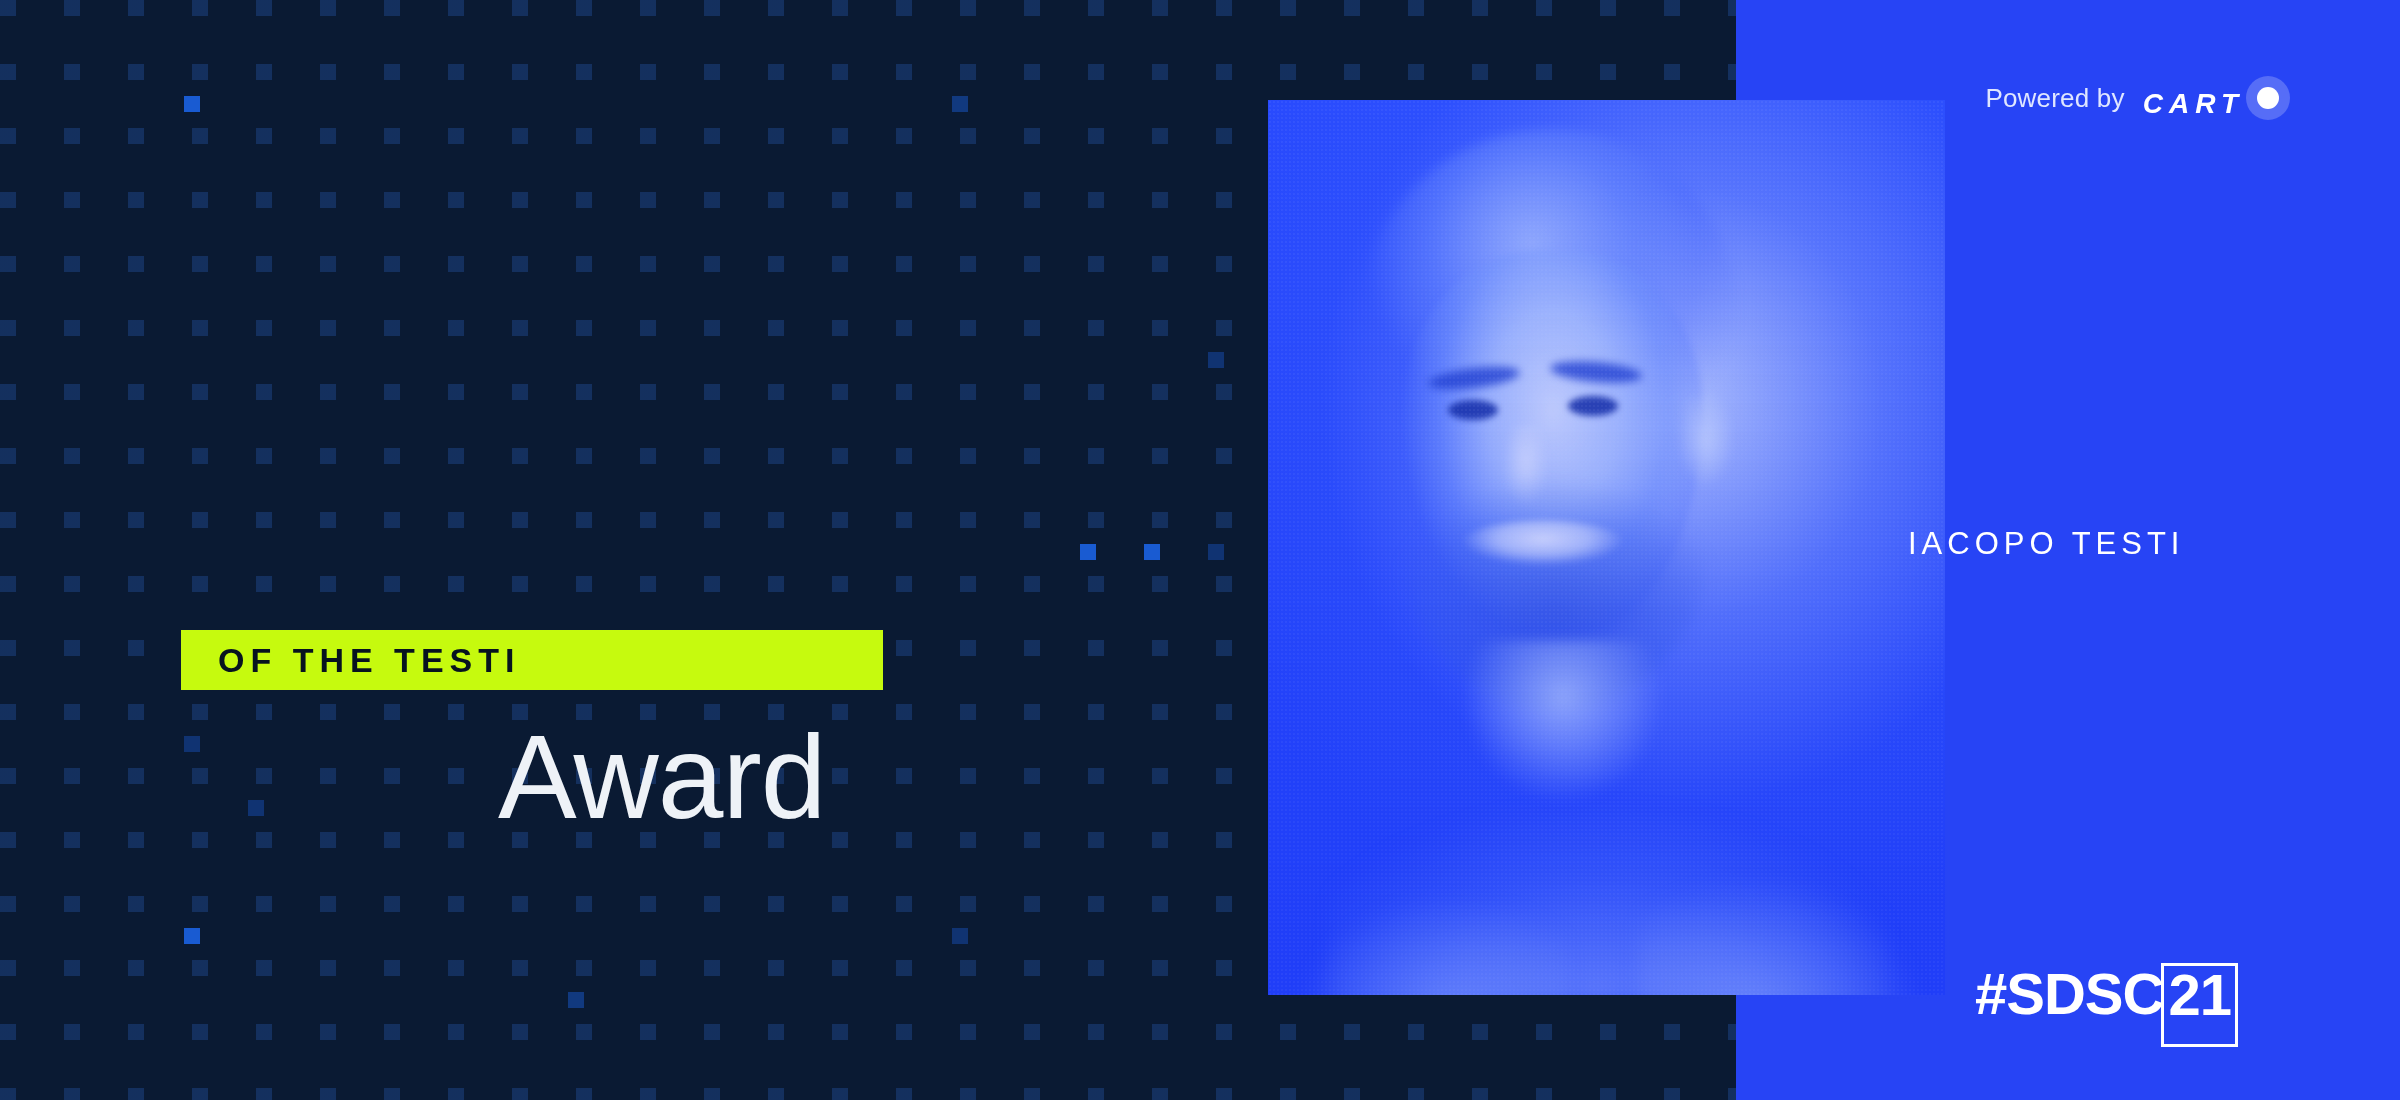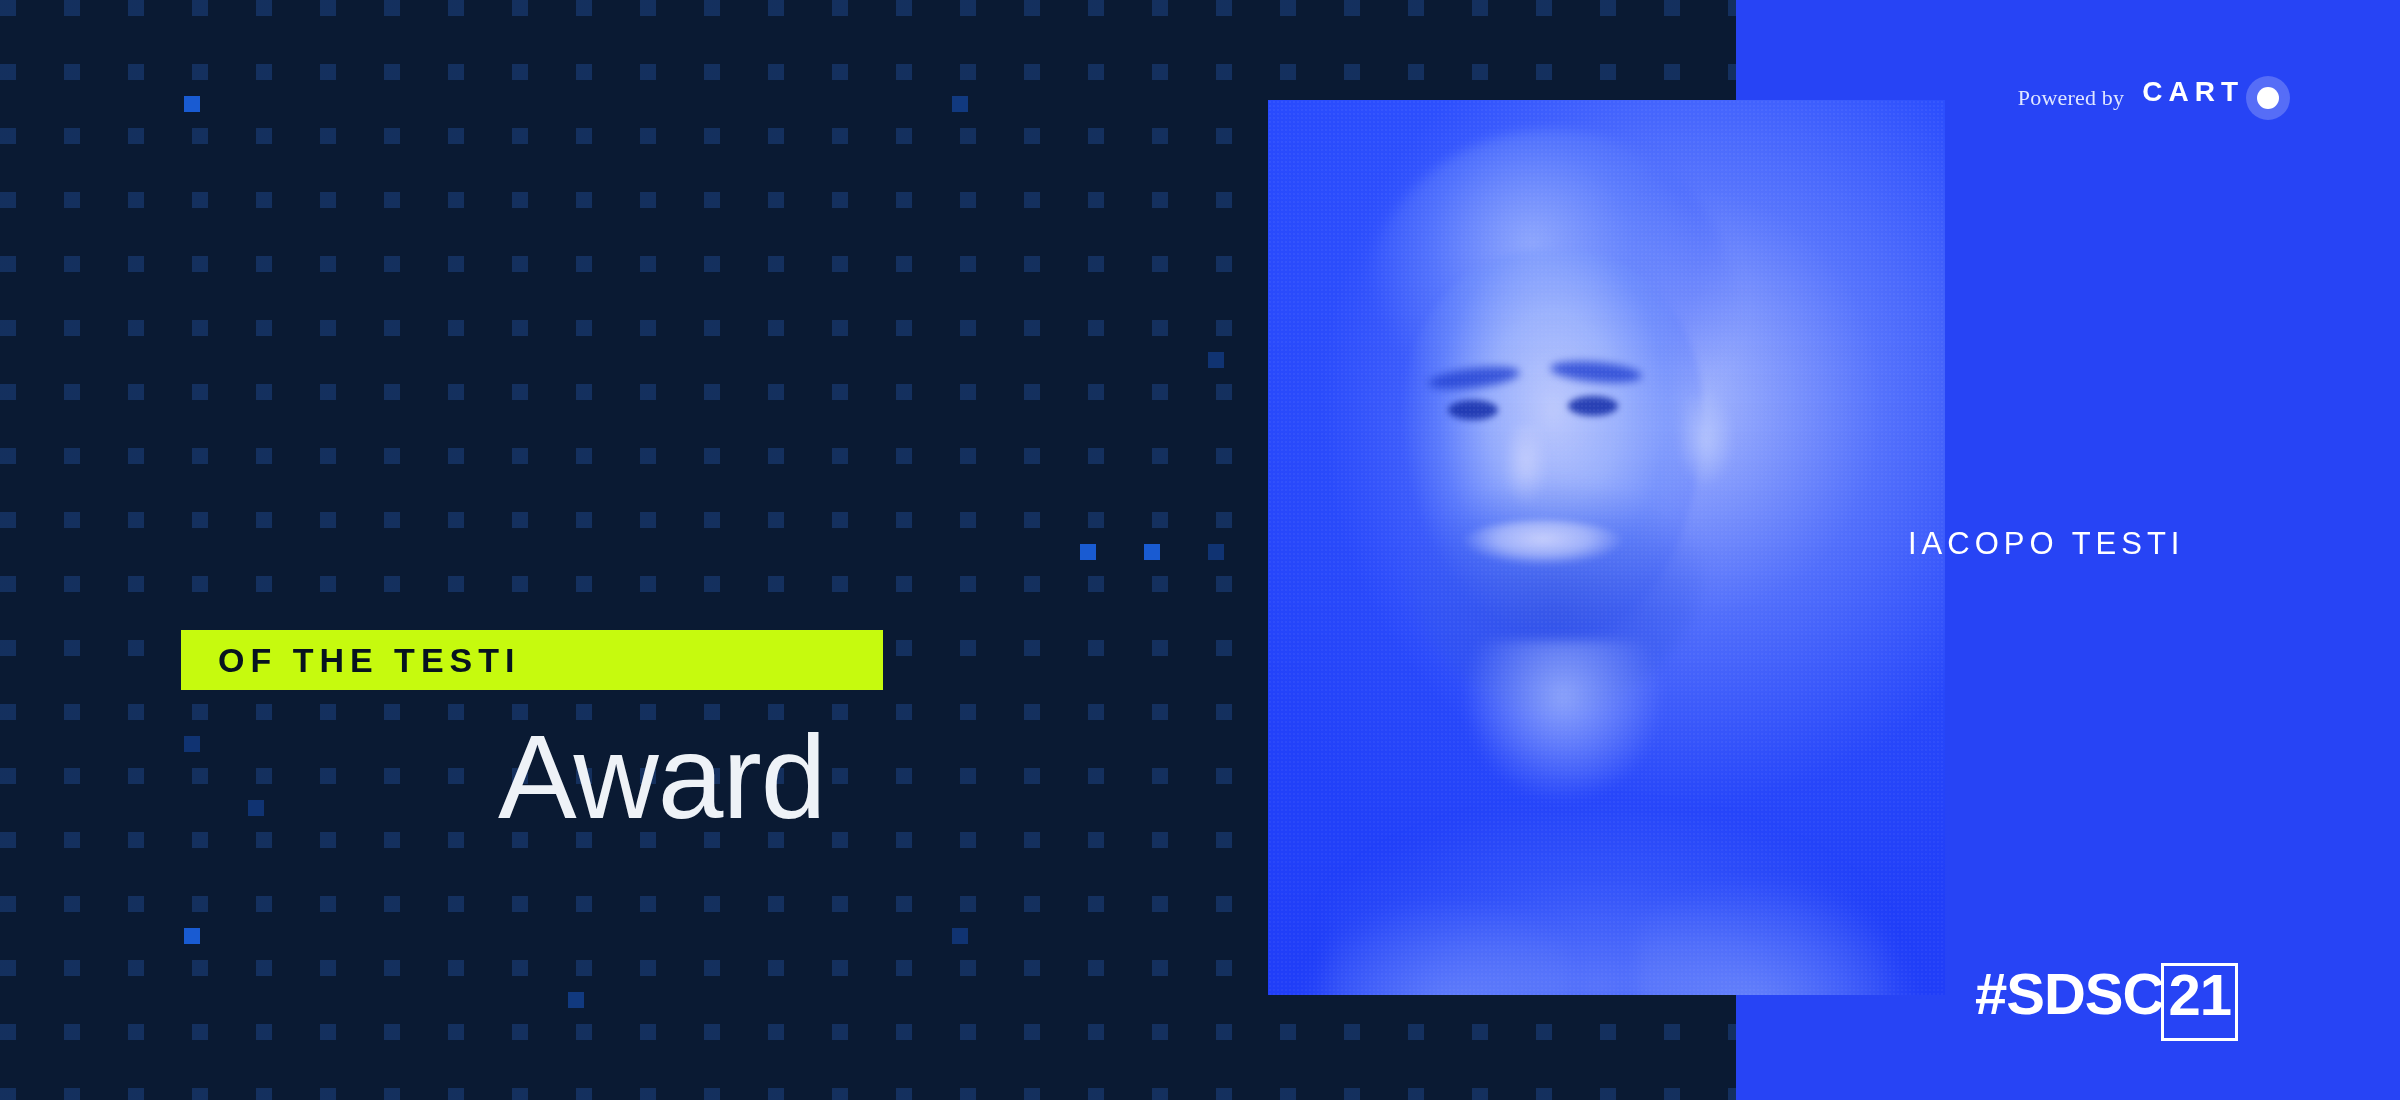--- a/index.html
+++ b/index.html
@@ -223,29 +223,29 @@
   
   .powered{
     position:absolute;
     right:110px; top:76px;
     display:flex;
     align-items:center;
     gap:18px;
   }
   .powered .pw-text{
     color:#dfe6ff;
-    font-size:22px;
+    font-size:26px;
     font-weight:400;
     letter-spacing:.2px;
-    font-family:Liberation Serif, serif;
   }
   .carto-logo{
     display:flex;
-    align-items:flex-start;
+    align-items:flex-end;
     position:relative;
+    font-style:italic;
   }
   .carto-word{
     color:#ffffff;
     font-weight:700;
     font-size:28px;
     letter-spacing:6px;
   }
   .carto-mark{
     position:relative;
     width:44px;height:44px;
@@ -290,21 +290,21 @@
   }
   .hashtag .ht-main{
     display:block;
     padding-top:2px;
   }
   .hashtag .ht-year{
     display:flex;
     align-items:center;
     justify-content:center;
     border:3px solid #ffffff;
-    padding:0 4px 14px 4px;
+    padding:0 4px 20px 4px;
     margin-left:-2px;
   }
 </style>
 </head>
 <body>
 
 <div id="stage">
 
   <div class="dotgrid"></div>
 

